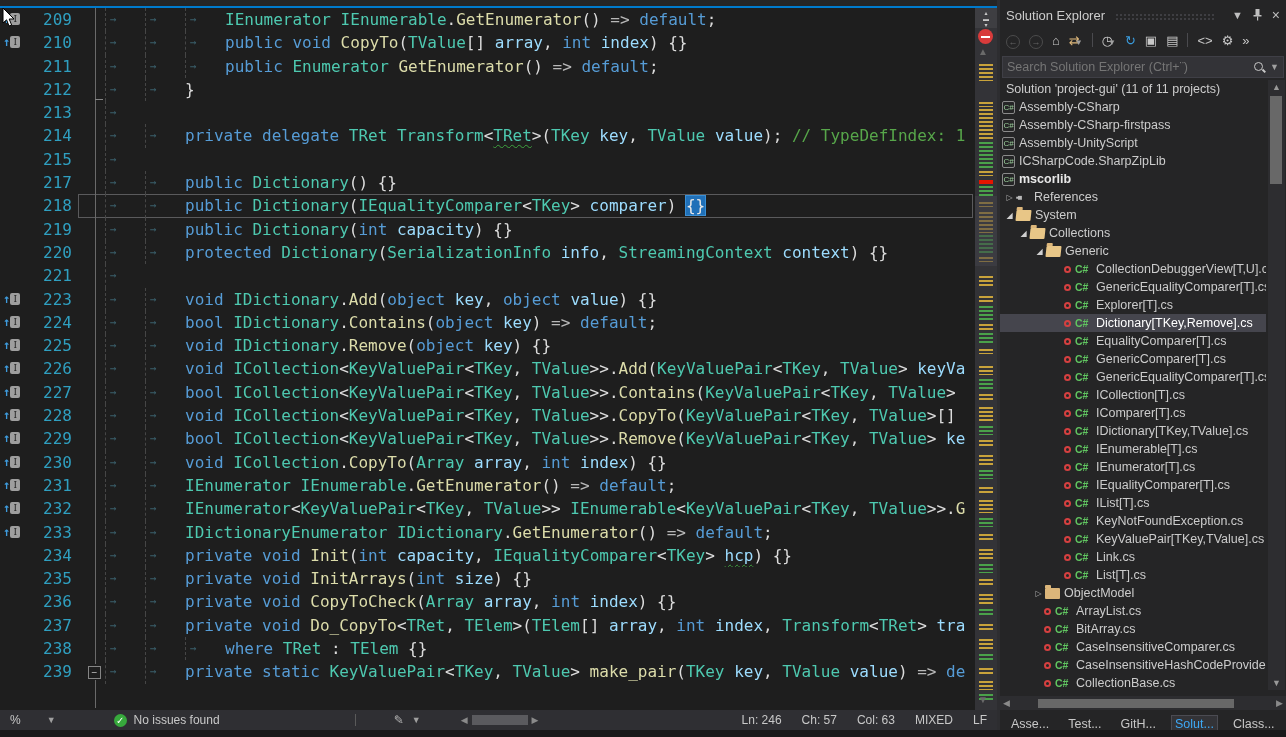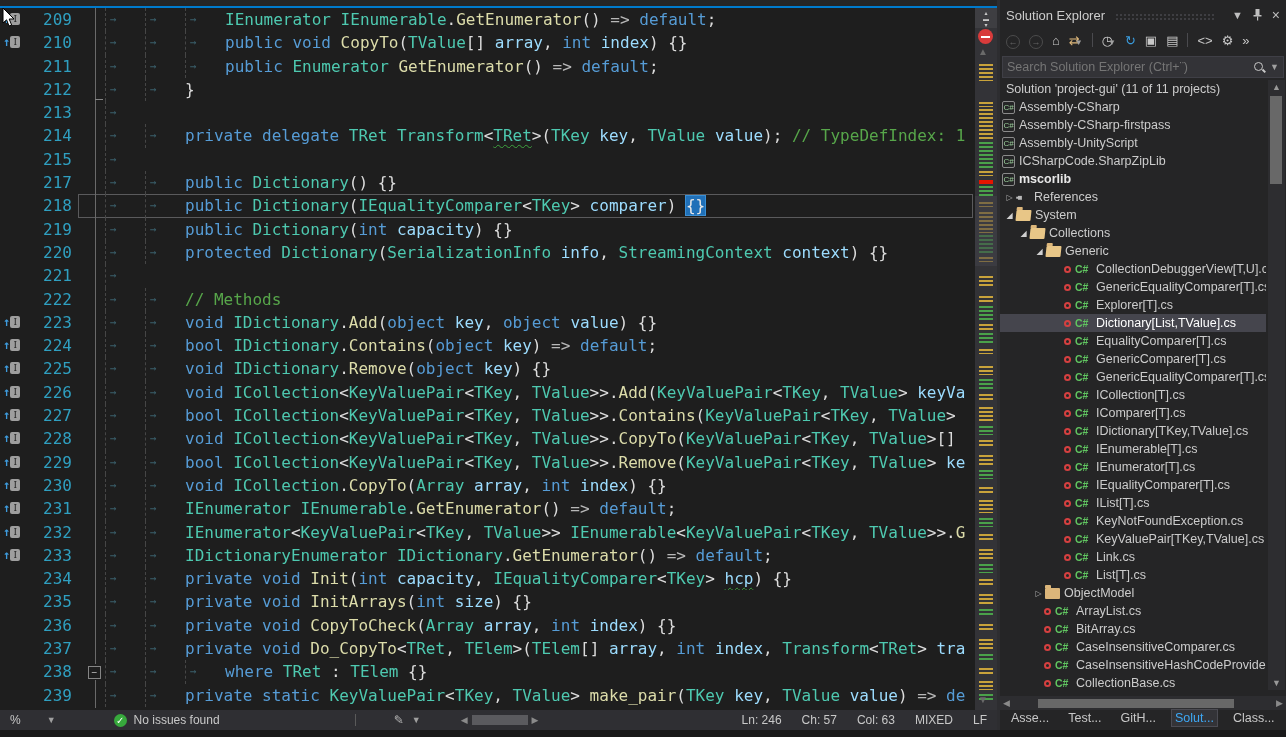--- a/index.html
+++ b/index.html
@@ -115,21 +115,21 @@
   .ic-folder.open { background:#E8C687; transform:skewX(-6deg); }
   .ic-dot { display:inline-block; flex:none; width:7px; height:7px; border:2px solid #D64040;
             border-radius:50%; margin-right:4px; }
   .ic-cs { color:#60C460; font-weight:bold; font-size:10.5px; flex:none; width:17px; }
 
   #sx-vscroll { position:absolute; left:268px; top:80px; width:17px; height:610px; background:#2D2D30; }
   #sx-vthumb { position:absolute; left:2px; top:16px; width:12px; height:88px; background:#686868; }
   .sx-varrow { position:absolute; left:4px; color:#999; font-size:9px; }
   #sx-hscroll { display:flex; align-items:center; height:14px; margin-top:2px; background:#2D2D30; }
   #sx-hthumb { height:9px; width:196px; background:#686868; margin-left:28px; }
-  #sx-tabs { display:flex; align-items:flex-start; height:22px; gap:13px; padding-left:8px; font-size:12.5px;
+  #sx-tabs { display:flex; align-items:flex-end; height:22px; gap:13px; padding-left:8px; font-size:12.5px;
              background:#252526; }
   .sx-tab { color:#C8C8C8; padding:1px 3px; }
   .sx-tab.active { color:#3DA8F5; background:#333337; outline:1px solid #4B4B52; }
 </style>
 </head>
 <body>
 
 <div id="stage">
 
   <div id="editor">
@@ -141,21 +141,20 @@
         <div class="line-row"><span class="g-cell"></span><span class="n-cell">211</span><span class="codewrap"><span class="tab">→</span><span class="tab">→</span><span class="tab">→</span><span class="tk-k">public</span><span class="tk-w"> </span><span class="tk-t">Enumerator</span><span class="tk-w"> </span><span class="tk-m">GetEnumerator</span><span class="tk-w">() </span><span class="tk-o">=&gt;</span><span class="tk-w"> </span><span class="tk-k">default</span><span class="tk-w">;</span></span></div>
         <div class="line-row"><span class="g-cell"></span><span class="n-cell">212</span><span class="codewrap"><span class="tab">→</span><span class="tab">→</span><span class="tk-w">}</span></span></div>
         <div class="line-row"><span class="g-cell"></span><span class="n-cell">213</span><span class="codewrap"><span class="tab">→</span></span></div>
         <div class="line-row"><span class="g-cell"></span><span class="n-cell">214</span><span class="codewrap"><span class="tab">→</span><span class="tab">→</span><span class="tk-k">private</span><span class="tk-w"> </span><span class="tk-k">delegate</span><span class="tk-w"> </span><span class="tk-t">TRet</span><span class="tk-w"> </span><span class="tk-t">Transform</span><span class="tk-w">&lt;</span><span class="tk-ts">TRet</span><span class="tk-w">&gt;(</span><span class="tk-t">TKey</span><span class="tk-w"> </span><span class="tk-p">key</span><span class="tk-w">, </span><span class="tk-t">TValue</span><span class="tk-w"> </span><span class="tk-p">value</span><span class="tk-w">);</span><span class="tk-c"> // TypeDefIndex: 1</span></span></div>
         <div class="line-row"><span class="g-cell"></span><span class="n-cell">215</span><span class="codewrap"><span class="tab">→</span></span></div>
         <div class="line-row"><span class="g-cell"></span><span class="n-cell">217</span><span class="codewrap"><span class="tab">→</span><span class="tab">→</span><span class="tk-k">public</span><span class="tk-w"> </span><span class="tk-t">Dictionary</span><span class="tk-w">() {}</span></span></div>
         <div class="line-row current"><span class="g-cell"></span><span class="n-cell">218</span><span class="codewrap"><span class="tab">→</span><span class="tab">→</span><span class="tk-k">public</span><span class="tk-w"> </span><span class="tk-t">Dictionary</span><span class="tk-w">(</span><span class="tk-t">IEqualityComparer</span><span class="tk-w">&lt;</span><span class="tk-t">TKey</span><span class="tk-w">&gt; </span><span class="tk-p">comparer</span><span class="tk-w">) </span><span class="tk-sel">{}</span></span></div>
         <div class="line-row"><span class="g-cell"></span><span class="n-cell">219</span><span class="codewrap"><span class="tab">→</span><span class="tab">→</span><span class="tk-k">public</span><span class="tk-w"> </span><span class="tk-t">Dictionary</span><span class="tk-w">(</span><span class="tk-k">int</span><span class="tk-w"> </span><span class="tk-p">capacity</span><span class="tk-w">) {}</span></span></div>
         <div class="line-row"><span class="g-cell"></span><span class="n-cell">220</span><span class="codewrap"><span class="tab">→</span><span class="tab">→</span><span class="tk-k">protected</span><span class="tk-w"> </span><span class="tk-t">Dictionary</span><span class="tk-w">(</span><span class="tk-t">SerializationInfo</span><span class="tk-w"> </span><span class="tk-p">info</span><span class="tk-w">, </span><span class="tk-t">StreamingContext</span><span class="tk-w"> </span><span class="tk-p">context</span><span class="tk-w">) {}</span></span></div>
         <div class="line-row"><span class="g-cell"></span><span class="n-cell">221</span><span class="codewrap"><span class="tab">→</span></span></div>
-        <div class="line-row"><span class="g-cell"></span><span class="n-cell">222</span><span class="codewrap"><span class="tab">→</span><span class="tab">→</span><span class="tk-c">// Methods</span></span></div>
         <div class="line-row"><span class="g-cell"><span class="up">↑</span><span class="ibox">I</span></span><span class="n-cell">223</span><span class="codewrap"><span class="tab">→</span><span class="tab">→</span><span class="tk-k">void</span><span class="tk-w"> </span><span class="tk-t">IDictionary</span><span class="tk-w">.</span><span class="tk-m">Add</span><span class="tk-w">(</span><span class="tk-k">object</span><span class="tk-w"> </span><span class="tk-p">key</span><span class="tk-w">, </span><span class="tk-k">object</span><span class="tk-w"> </span><span class="tk-p">value</span><span class="tk-w">) {}</span></span></div>
         <div class="line-row"><span class="g-cell"><span class="up">↑</span><span class="ibox">I</span></span><span class="n-cell">224</span><span class="codewrap"><span class="tab">→</span><span class="tab">→</span><span class="tk-k">bool</span><span class="tk-w"> </span><span class="tk-t">IDictionary</span><span class="tk-w">.</span><span class="tk-m">Contains</span><span class="tk-w">(</span><span class="tk-k">object</span><span class="tk-w"> </span><span class="tk-p">key</span><span class="tk-w">) </span><span class="tk-o">=&gt;</span><span class="tk-w"> </span><span class="tk-k">default</span><span class="tk-w">;</span></span></div>
         <div class="line-row"><span class="g-cell"><span class="up">↑</span><span class="ibox">I</span></span><span class="n-cell">225</span><span class="codewrap"><span class="tab">→</span><span class="tab">→</span><span class="tk-k">void</span><span class="tk-w"> </span><span class="tk-t">IDictionary</span><span class="tk-w">.</span><span class="tk-m">Remove</span><span class="tk-w">(</span><span class="tk-k">object</span><span class="tk-w"> </span><span class="tk-p">key</span><span class="tk-w">) {}</span></span></div>
         <div class="line-row"><span class="g-cell"><span class="up">↑</span><span class="ibox">I</span></span><span class="n-cell">226</span><span class="codewrap"><span class="tab">→</span><span class="tab">→</span><span class="tk-k">void</span><span class="tk-w"> </span><span class="tk-t">ICollection</span><span class="tk-w">&lt;</span><span class="tk-t">KeyValuePair</span><span class="tk-w">&lt;</span><span class="tk-t">TKey</span><span class="tk-w">, </span><span class="tk-t">TValue</span><span class="tk-w">&gt;&gt;.</span><span class="tk-m">Add</span><span class="tk-w">(</span><span class="tk-t">KeyValuePair</span><span class="tk-w">&lt;</span><span class="tk-t">TKey</span><span class="tk-w">, </span><span class="tk-t">TValue</span><span class="tk-w">&gt; </span><span class="tk-p">keyVa</span></span></div>
         <div class="line-row"><span class="g-cell"><span class="up">↑</span><span class="ibox">I</span></span><span class="n-cell">227</span><span class="codewrap"><span class="tab">→</span><span class="tab">→</span><span class="tk-k">bool</span><span class="tk-w"> </span><span class="tk-t">ICollection</span><span class="tk-w">&lt;</span><span class="tk-t">KeyValuePair</span><span class="tk-w">&lt;</span><span class="tk-t">TKey</span><span class="tk-w">, </span><span class="tk-t">TValue</span><span class="tk-w">&gt;&gt;.</span><span class="tk-m">Contains</span><span class="tk-w">(</span><span class="tk-t">KeyValuePair</span><span class="tk-w">&lt;</span><span class="tk-t">TKey</span><span class="tk-w">, </span><span class="tk-t">TValue</span><span class="tk-w">&gt;</span></span></div>
         <div class="line-row"><span class="g-cell"><span class="up">↑</span><span class="ibox">I</span></span><span class="n-cell">228</span><span class="codewrap"><span class="tab">→</span><span class="tab">→</span><span class="tk-k">void</span><span class="tk-w"> </span><span class="tk-t">ICollection</span><span class="tk-w">&lt;</span><span class="tk-t">KeyValuePair</span><span class="tk-w">&lt;</span><span class="tk-t">TKey</span><span class="tk-w">, </span><span class="tk-t">TValue</span><span class="tk-w">&gt;&gt;.</span><span class="tk-m">CopyTo</span><span class="tk-w">(</span><span class="tk-t">KeyValuePair</span><span class="tk-w">&lt;</span><span class="tk-t">TKey</span><span class="tk-w">, </span><span class="tk-t">TValue</span><span class="tk-w">&gt;[]</span></span></div>
         <div class="line-row"><span class="g-cell"><span class="up">↑</span><span class="ibox">I</span></span><span class="n-cell">229</span><span class="codewrap"><span class="tab">→</span><span class="tab">→</span><span class="tk-k">bool</span><span class="tk-w"> </span><span class="tk-t">ICollection</span><span class="tk-w">&lt;</span><span class="tk-t">KeyValuePair</span><span class="tk-w">&lt;</span><span class="tk-t">TKey</span><span class="tk-w">, </span><span class="tk-t">TValue</span><span class="tk-w">&gt;&gt;.</span><span class="tk-m">Remove</span><span class="tk-w">(</span><span class="tk-t">KeyValuePair</span><span class="tk-w">&lt;</span><span class="tk-t">TKey</span><span class="tk-w">, </span><span class="tk-t">TValue</span><span class="tk-w">&gt; </span><span class="tk-p">ke</span></span></div>
         <div class="line-row"><span class="g-cell"><span class="up">↑</span><span class="ibox">I</span></span><span class="n-cell">230</span><span class="codewrap"><span class="tab">→</span><span class="tab">→</span><span class="tk-k">void</span><span class="tk-w"> </span><span class="tk-t">ICollection</span><span class="tk-w">.</span><span class="tk-m">CopyTo</span><span class="tk-w">(</span><span class="tk-t">Array</span><span class="tk-w"> </span><span class="tk-p">array</span><span class="tk-w">, </span><span class="tk-k">int</span><span class="tk-w"> </span><span class="tk-p">index</span><span class="tk-w">) {}</span></span></div>
         <div class="line-row"><span class="g-cell"><span class="up">↑</span><span class="ibox">I</span></span><span class="n-cell">231</span><span class="codewrap"><span class="tab">→</span><span class="tab">→</span><span class="tk-t">IEnumerator</span><span class="tk-w"> </span><span class="tk-t">IEnumerable</span><span class="tk-w">.</span><span class="tk-m">GetEnumerator</span><span class="tk-w">() </span><span class="tk-o">=&gt;</span><span class="tk-w"> </span><span class="tk-k">default</span><span class="tk-w">;</span></span></div>
         <div class="line-row"><span class="g-cell"><span class="up">↑</span><span class="ibox">I</span></span><span class="n-cell">232</span><span class="codewrap"><span class="tab">→</span><span class="tab">→</span><span class="tk-t">IEnumerator</span><span class="tk-w">&lt;</span><span class="tk-t">KeyValuePair</span><span class="tk-w">&lt;</span><span class="tk-t">TKey</span><span class="tk-w">, </span><span class="tk-t">TValue</span><span class="tk-w">&gt;&gt; </span><span class="tk-t">IEnumerable</span><span class="tk-w">&lt;</span><span class="tk-t">KeyValuePair</span><span class="tk-w">&lt;</span><span class="tk-t">TKey</span><span class="tk-w">, </span><span class="tk-t">TValue</span><span class="tk-w">&gt;&gt;.</span><span class="tk-m">G</span></span></div>
@@ -343,21 +342,21 @@
           <span class="tr-label">GenericEqualityComparer[T].cs</span>
         </div>
         <div class="tree-row" style="padding-left: 64px;">
           <span class="ic-dot"></span>
           <span class="ic-cs">C#</span>
           <span class="tr-label">Explorer[T].cs</span>
         </div>
         <div class="tree-row selected" style="padding-left: 64px;">
           <span class="ic-dot"></span>
           <span class="ic-cs">C#</span>
-          <span class="tr-label">Dictionary[List,TValue].cs</span>
+          <span class="tr-label">Dictionary[TKey,Remove].cs</span>
         </div>
         <div class="tree-row" style="padding-left: 64px;">
           <span class="ic-dot"></span>
           <span class="ic-cs">C#</span>
           <span class="tr-label">EqualityComparer[T].cs</span>
         </div>
         <div class="tree-row" style="padding-left: 64px;">
           <span class="ic-dot"></span>
           <span class="ic-cs">C#</span>
           <span class="tr-label">GenericComparer[T].cs</span>

